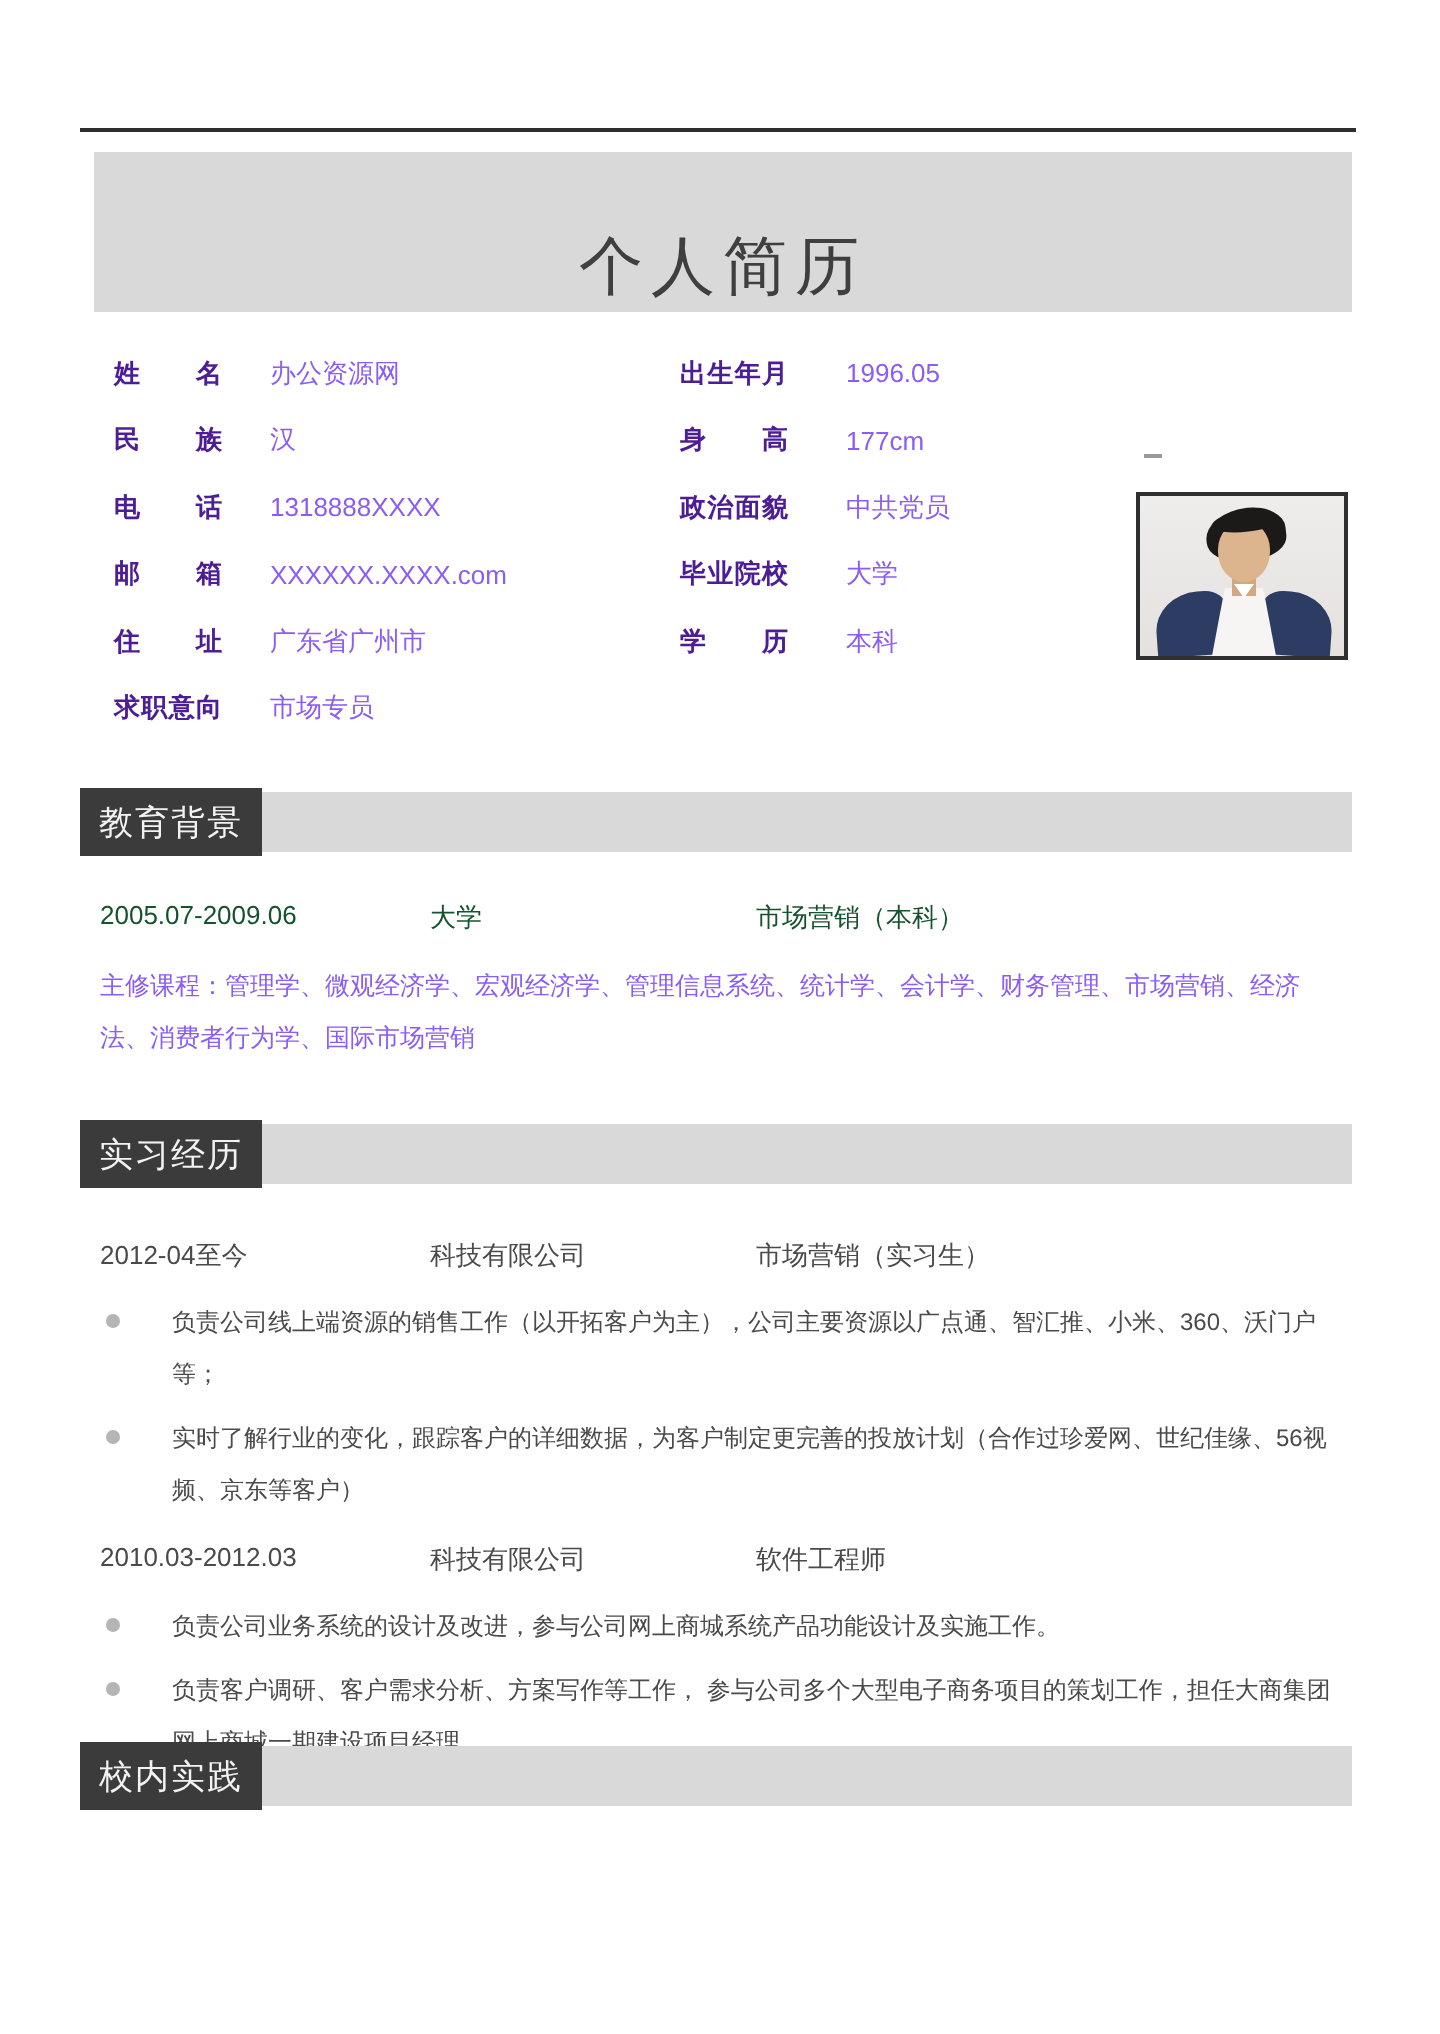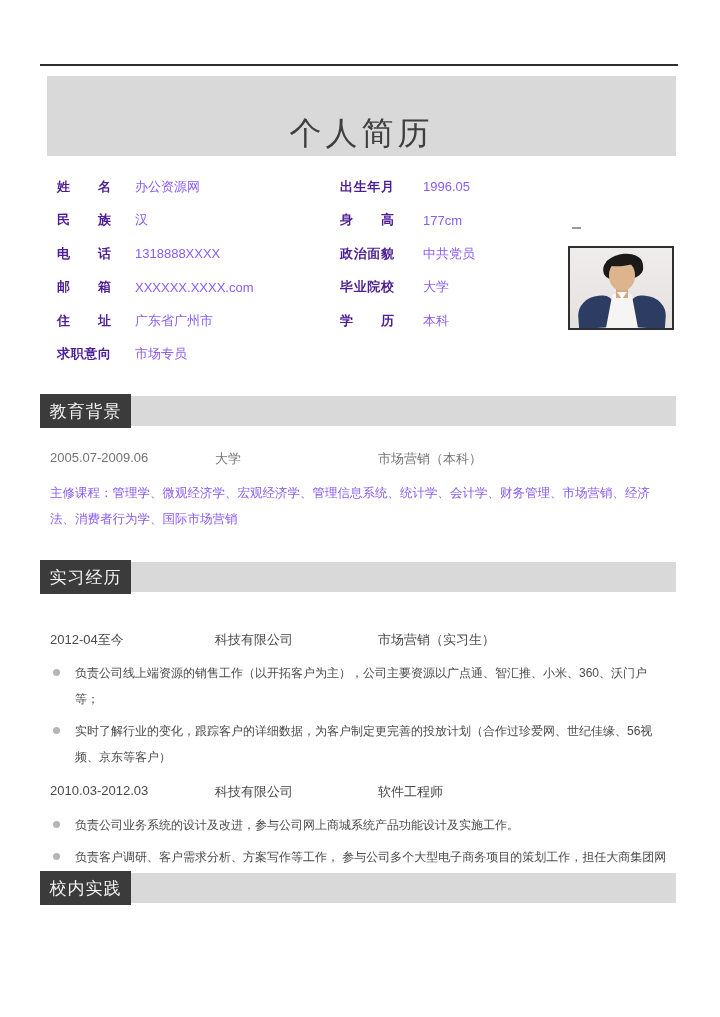--- a/index.html
+++ b/index.html
@@ -43,30 +43,30 @@
            clip-path:polygon(0 0,100% 0,50% 100%);}
 
   
   .section-bar{position:absolute;left:40px;width:636px;height:30px;background:#d9d9d9;}
   .section-badge{position:absolute;left:0;top:-2px;min-width:91px;height:34px;background:#3b3b3b;
                  color:#f2f2f2;font-size:17px;display:flex;align-items:center;justify-content:center;
                  letter-spacing:1px;box-sizing:border-box;padding:0 9px;}
   .bar-edu{top:396px;} .bar-intern{top:562px;} .bar-campus{top:873px;}
 
   
-  .edu-row{position:absolute;left:50px;top:450px;width:622px;display:flex;font-size:13px;color:#737373;}
+  .edu-row{position:absolute;left:50px;top:450px;width:622px;display:flex;font-size:13px;color:#14532d;}
   .cell-period{width:165px;flex:none;} .cell-org{width:163px;flex:none;} .cell-role{flex:1;}
   .edu-courses{position:absolute;left:50px;top:480px;width:624px;font-size:12.5px;line-height:26px;color:#8b5cf6;}
 
   
   .intern-content{position:absolute;left:40px;top:610px;width:636px;}
-  .job-row{display:flex;font-size:13px;color:#4a4a4a;margin:21px 0 0 10px;}
+  .job-row{display:flex;font-size:13px;color:#4a4a4a;margin:9px 0 0 10px;}
   .job-row.second{margin-top:13px;}
   .bullets{margin-top:11px;}
-  .bullet{display:flex;margin-bottom:6px;}
+  .bullet{display:flex;margin-bottom:6px;gap:11px;}
   .bullet-dot{flex:none;width:7px;height:7px;border-radius:50%;background:#b5b5b5;margin:9px 15px 0 13px;}
   .bullet-text{flex:1;font-size:12px;line-height:26px;color:#4a4a4a;max-width:596px;}
 </style>
 </head>
 <body>
 
 <div class="page">
 
   <div class="top-rule"></div>
 

